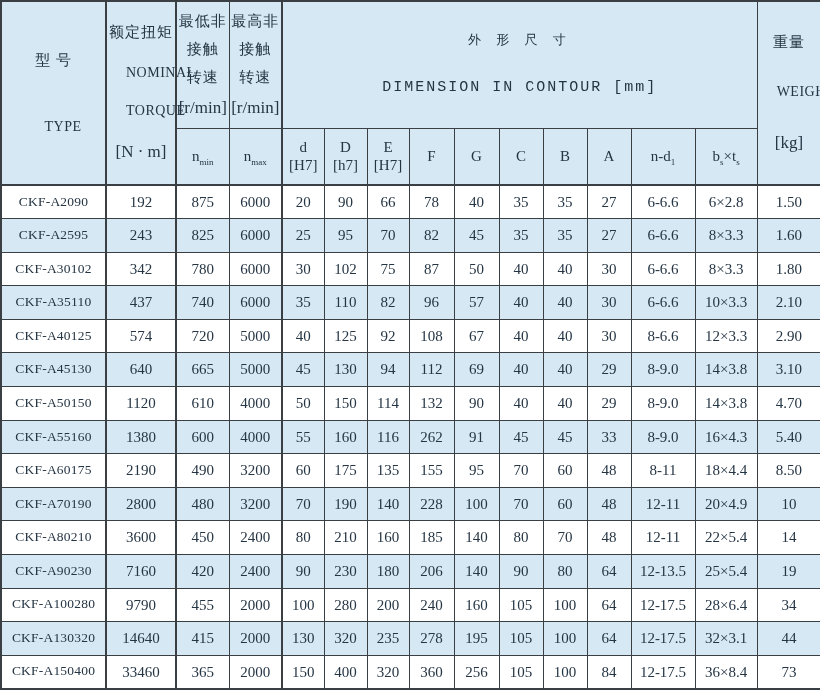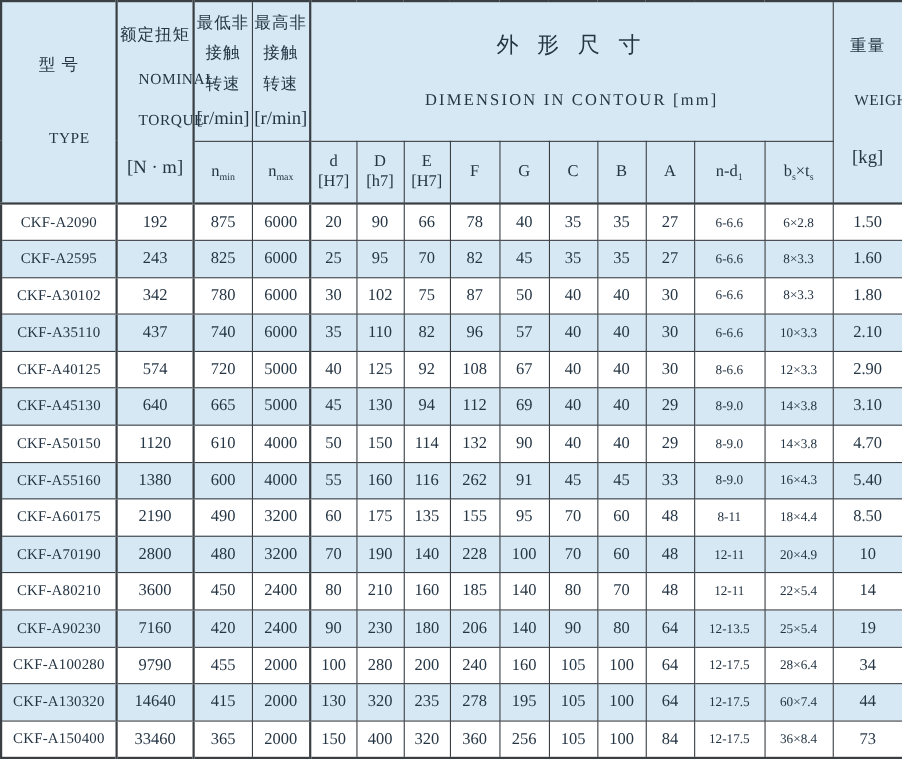--- a/index.html
+++ b/index.html
@@ -22,31 +22,31 @@
     line-height:1.25;
   }
   thead{border-bottom:2px solid #3a3f44;}
   thead th{background:#d5e8f3;}
   .thickL{border-left-width:2px !important;}
   tr.alt td{background:#d5e8f3;}
   
   .hlines{display:flex;flex-direction:column;justify-content:space-evenly;height:100%;}
   .hline{display:block;}
   .zh{font-size:15px;letter-spacing:1px;}
-  .zh-wide{font-size:20px;letter-spacing:6px;}
+  .zh-wide{font-size:13px;letter-spacing:6px;}
   .en{font-size:14px;letter-spacing:0.5px;padding-left:19px;}
-  .en-wide{font-size:15px;letter-spacing:2px;}
+  .en-wide{font-size:15px;letter-spacing:2px;font-family:Liberation Mono, monospace;}
   .unit{font-size:17px;}
   .sym{font-size:15px;}
   sub{font-size:0.6em;line-height:0;}
   .subhead th{font-size:15px;}
   
   tbody td{font-size:15px;}
   tbody td.model{font-size:13.5px;letter-spacing:0.2px;}
-  tbody td.small{font-size:12px;}
+  tbody td.small{font-size:15px;}
   tbody tr{height:33px;}
   .row1{height:127px;}
   .subhead{height:57px;padding-left:24px;}
 </style>
 </head>
 <body>
 
 <table class="spec-table">
   <colgroup id="cols">
       <col style="width: 105px;">
@@ -355,21 +355,21 @@
         <td>2000</td>
         <td class="thickL">130</td>
         <td>320</td>
         <td>235</td>
         <td>278</td>
         <td>195</td>
         <td>105</td>
         <td>100</td>
         <td>64</td>
         <td class="small">12-17.5</td>
-        <td class="small">60×7.4</td>
+        <td class="small">32×3.1</td>
         <td>44</td>
       </tr>
       <tr>
         <td class="model">CKF-A150400</td>
         <td class="thickL">33460</td>
         <td class="thickL">365</td>
         <td>2000</td>
         <td class="thickL">150</td>
         <td>400</td>
         <td>320</td>

